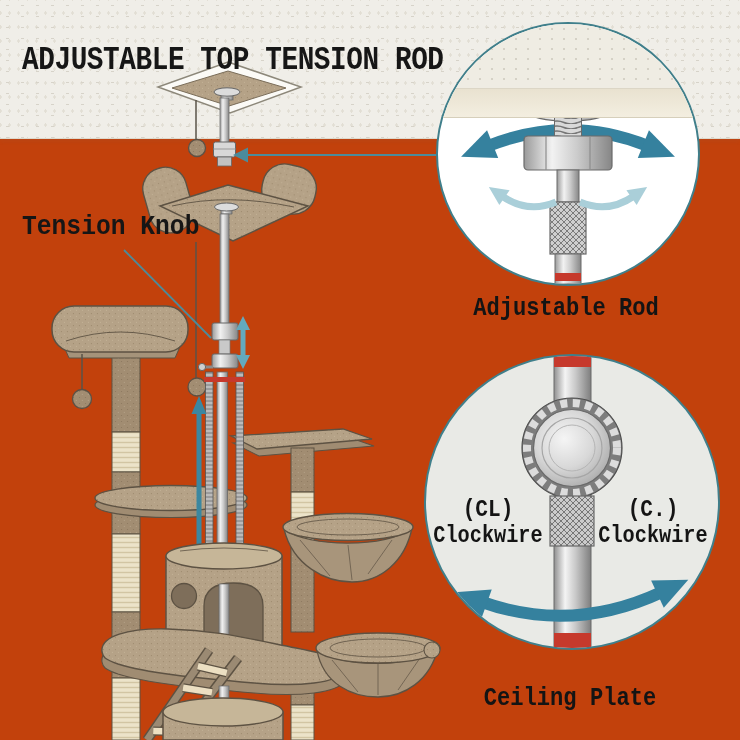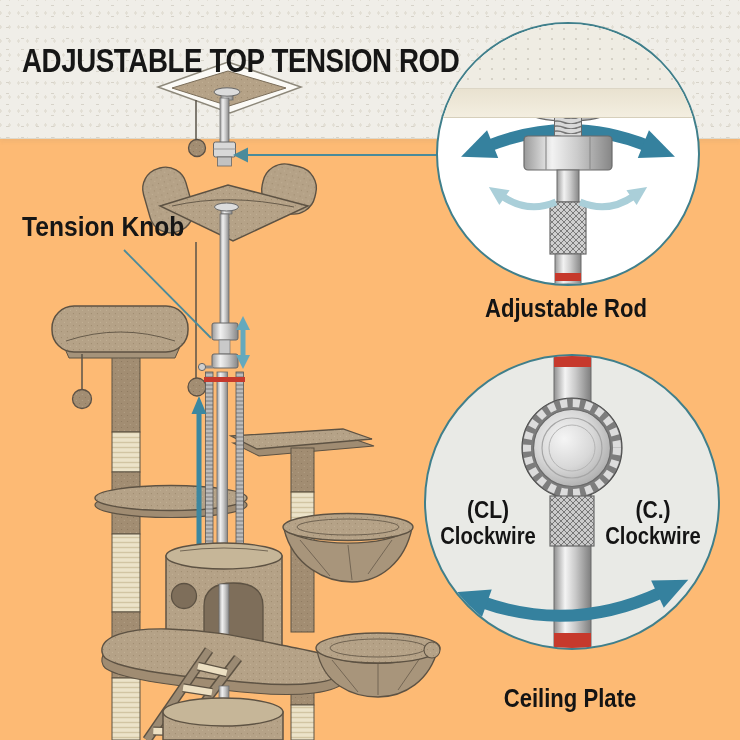--- a/index.html
+++ b/index.html
@@ -1,19 +1,19 @@
 <!DOCTYPE html>
 <html><head>
 <meta charset="utf-8">
 <style>
   html,body { margin:0; padding:0; background:#e9e9e9; }
   .stage {
     position:relative; width:740px; height:740px; overflow:hidden;
-    background:#fdba74;
-    font-family:Liberation Sans, sans-serif;
+    background:#c2410c;
+    font-family:Liberation Mono, monospace;
   }
   .ceiling {
     position:absolute; left:0; top:0; width:740px; height:138px;
     background-color:#f0eee8;
     background-image:
       radial-gradient(#d7d3c9 1px, transparent 1.3px),
       radial-gradient(#e2ded4 1px, transparent 1.2px);
     background-size:15px 11px, 9px 14px;
     background-position:0 0, 5px 6px;
     border-bottom:1px solid #ddd9cd;

